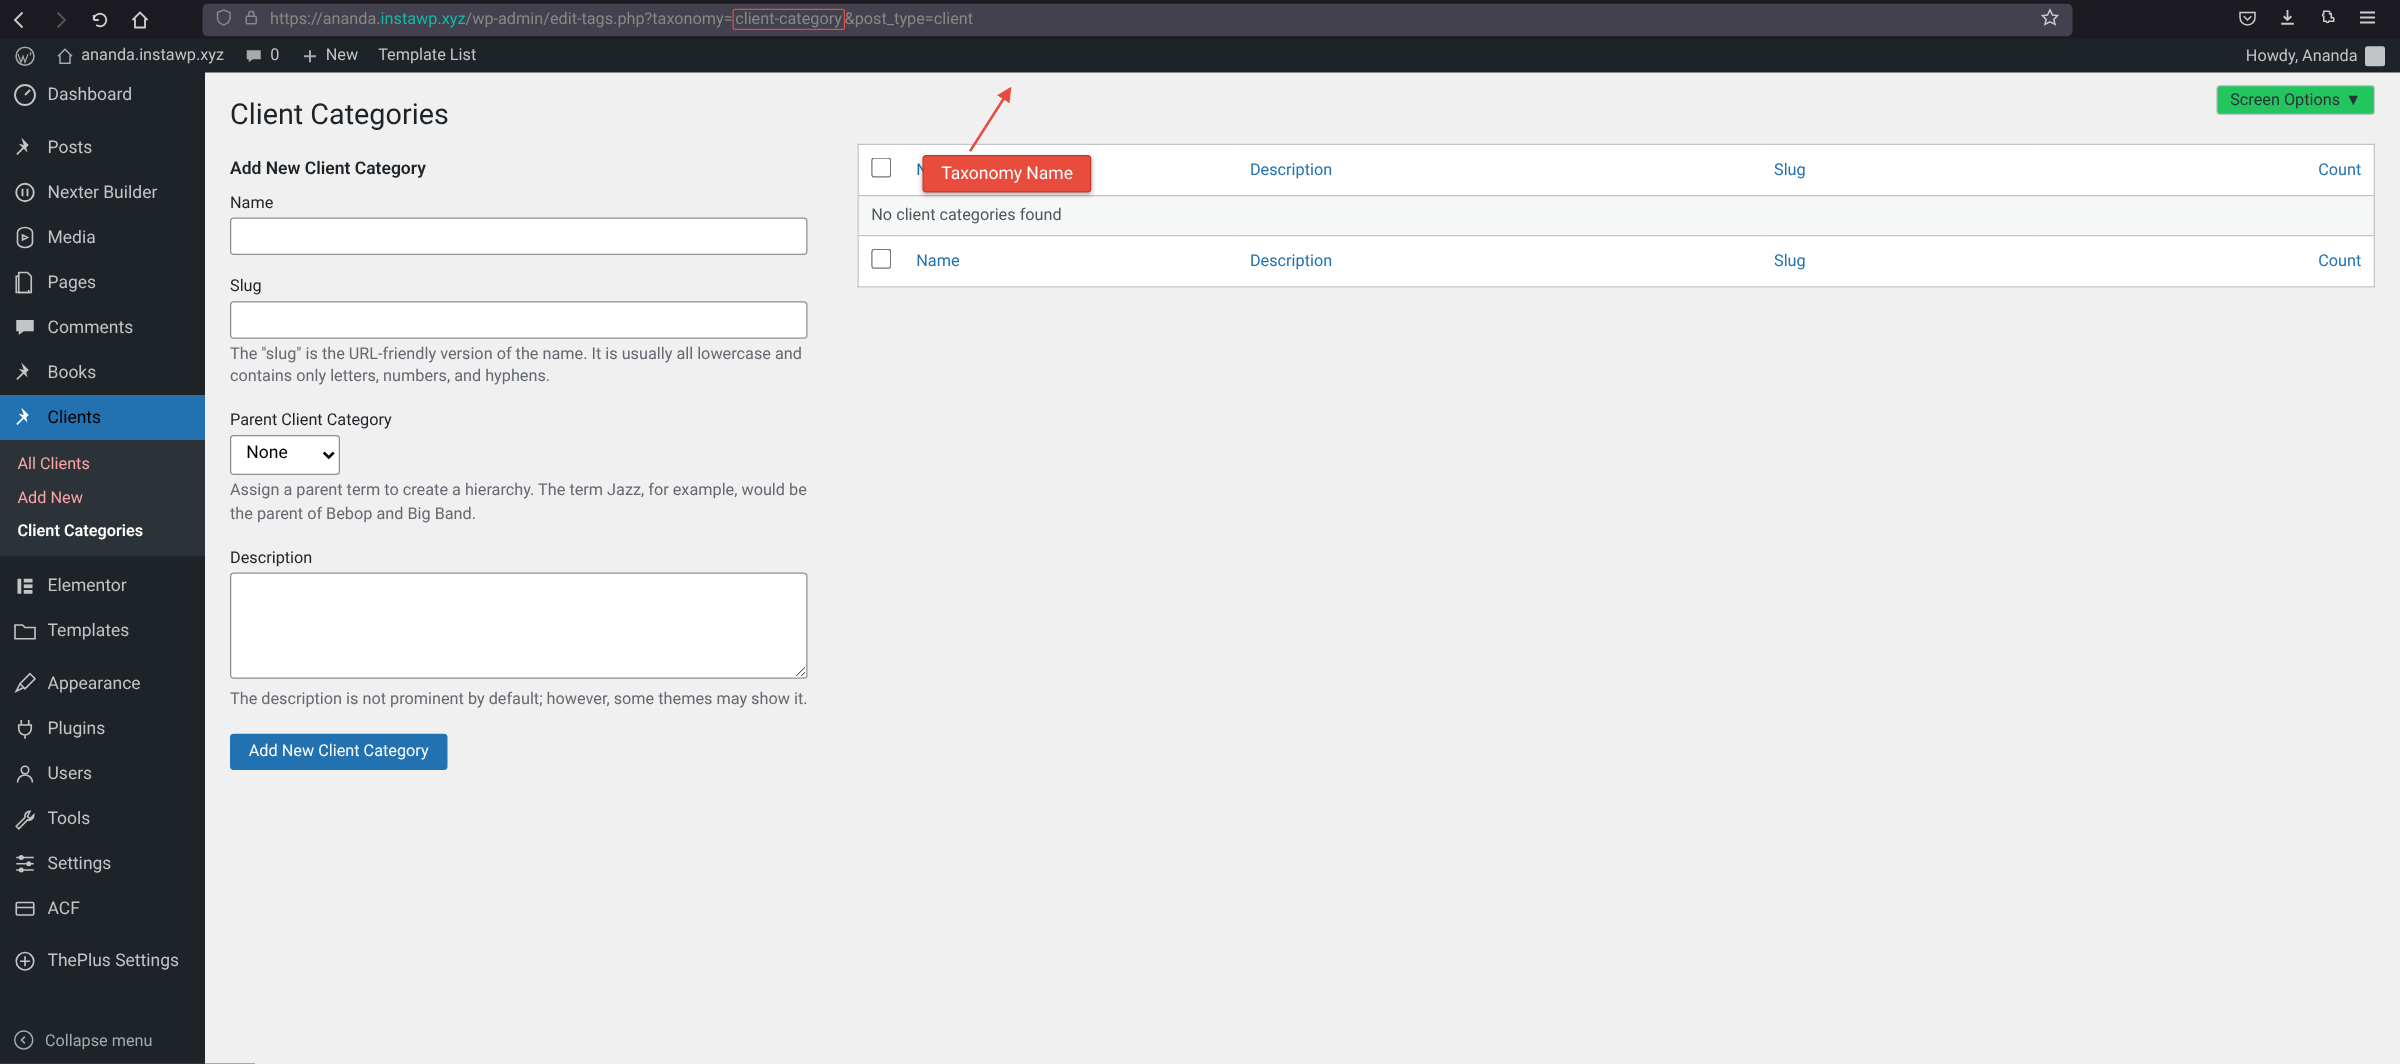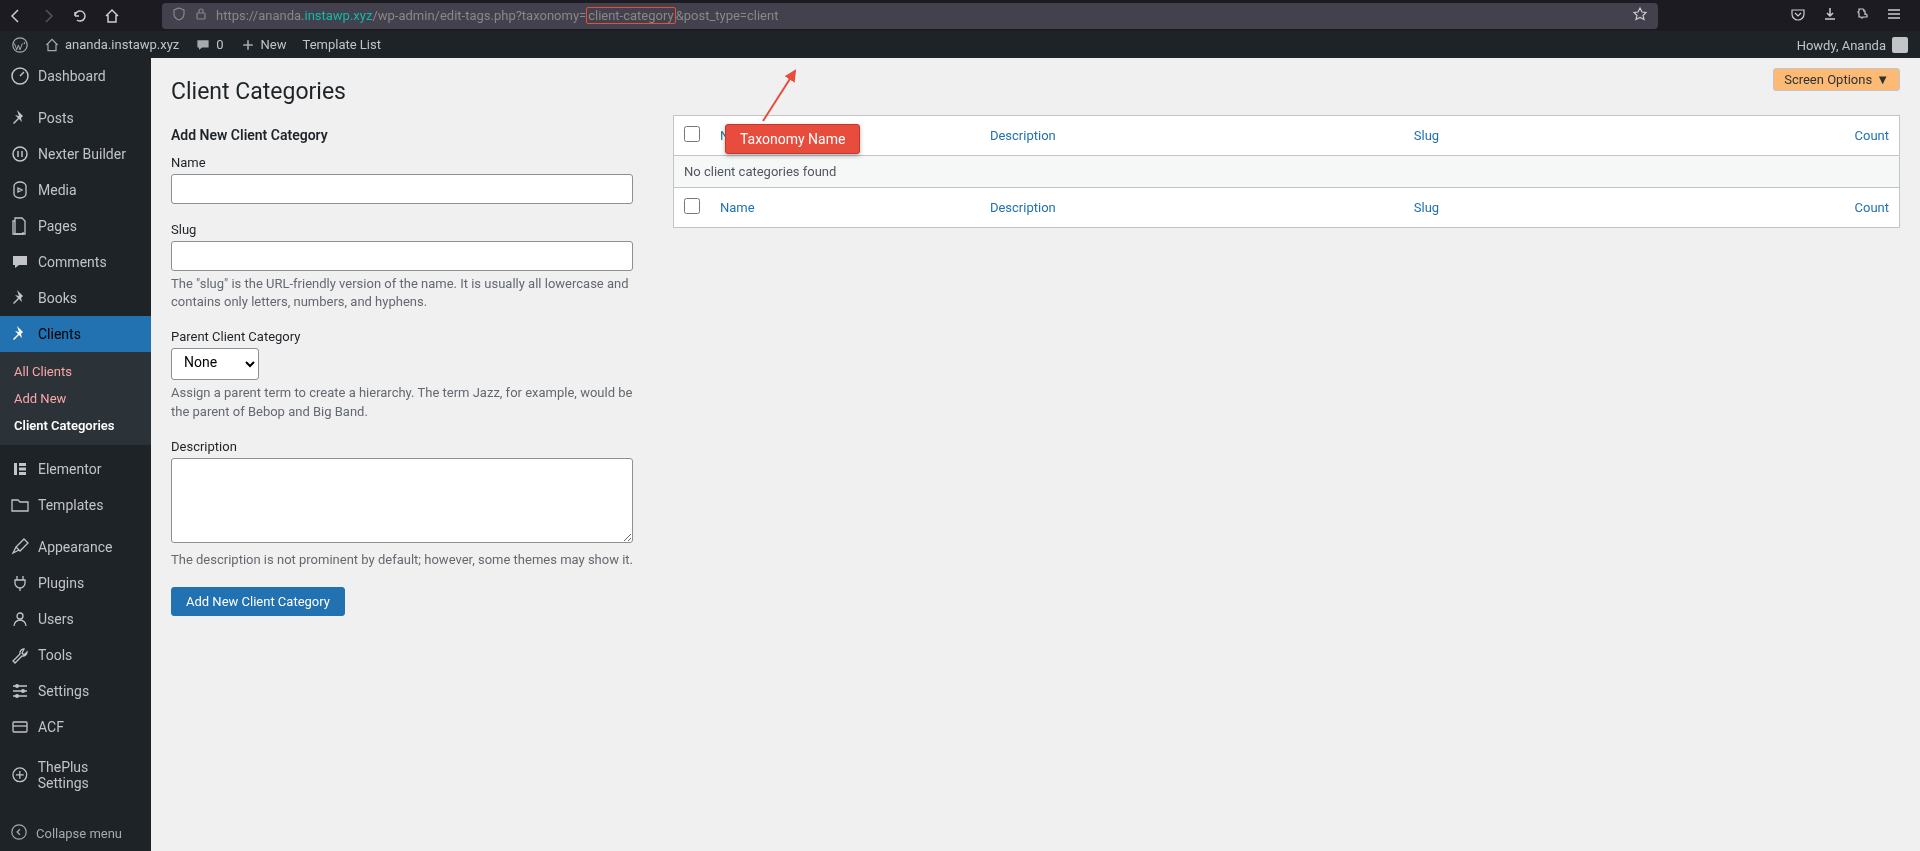--- a/index.html
+++ b/index.html
@@ -19,35 +19,35 @@
 .browser-right { display: flex; gap: 16px; align-items: center; padding-right: 10px; }
 
 
 .wp-adminbar { height: 27px; background: #1d2327; display: flex; align-items: center; padding: 0 12px; gap: 16px; color: #c3c4c7; font-size: 13px; }
 .wp-adminbar .ab-item { display: flex; align-items: center; gap: 5px; cursor: pointer; }
 .wp-adminbar .ab-right { margin-left: auto; display: flex; align-items: flex-end; gap: 6px; }
 .wp-adminbar svg, .wp-adminbar .dashicon { width: 16px; height: 16px; fill: #a7aaad; }
 
 
 .wp-wrap { display: flex; height: calc(851px - 31px - 27px); }
-.wp-sidebar { width: 151px; background: #1d2327; color: #c3c4c7; font-size: 14px; display: flex; flex-direction: column; }
+.wp-sidebar { width: 164px; background: #1d2327; color: #c3c4c7; font-size: 14px; display: flex; flex-direction: column; }
 .wp-sidebar .menu-item { display: flex; align-items: center; gap: 8px; padding: 8px 10px; cursor: pointer; position: relative; }
 .wp-sidebar .menu-item.current { background: #2271b1; color: #000000; }
 .wp-sidebar .menu-item.current::after { content:''; position:absolute; right:-8px; top:50%; transform:translateY(-50%); border:8px solid transparent; border-right-color:#f0f0f1; }
 .wp-sidebar .submenu { background: #2c3338; padding: 6px 0; }
 .wp-sidebar .submenu .sub-item { padding: 6px 14px; font-size: 13px; color: #fca5a5; cursor: pointer; }
 .wp-sidebar .submenu .sub-item.current { color: #fff; font-weight: 600; }
 .wp-sidebar .separator { height: 6px; }
 .wp-sidebar .menu-icon { width: 20px; height: 20px; display:flex; align-items:center; justify-content:center; fill: #a7aaad; }
 .wp-sidebar .menu-item.current .menu-icon { fill: #fff; }
 .collapse-menu { margin-top: auto; padding: 10px; display:flex; align-items:flex-end; gap:8px; color:#a7aaad; font-size:13px; cursor:pointer; }
 
 .wp-content { flex: 1; background: #f0f0f1; padding: 0 20px 20px; overflow: auto; position: relative; }
 .screen-options-wrap { position: absolute; top: 10px; right: 20px; }
-.screen-options-btn { background: #fdba74; border: 1px solid #c3c4c7; border-radius: 3px; padding: 3px 10px; font-size: 13px; color: #2c3338; cursor: pointer; display:flex; align-items:center; gap:4px; }
+.screen-options-btn { background: #22c55e; border: 1px solid #c3c4c7; border-radius: 3px; padding: 3px 10px; font-size: 13px; color: #2c3338; cursor: pointer; display:flex; align-items:center; gap:4px; }
 h1.page-title { font-size: 23px; font-weight: 400; padding: 20px 0 10px; color: #1d2327; }
 h2.form-title { font-size: 14px; font-weight: 600; color: #1d2327; margin: 12px 0; }
 
 .content-cols { display: flex; gap: 40px; align-items: flex-start; }
 .col-left { width: 462px; }
 .col-right { flex: 1; }
 
 .form-field { margin-bottom: 18px; }
 .form-field label { display: block; font-size: 13px; color: #1d2327; margin-bottom: 4px; }
 .form-field input[type=text], .form-field select, .form-field textarea { width: 100%; border: 1px solid #8c8f94; border-radius: 3px; padding: 6px 8px; font-size: 14px; background: #fff; }

